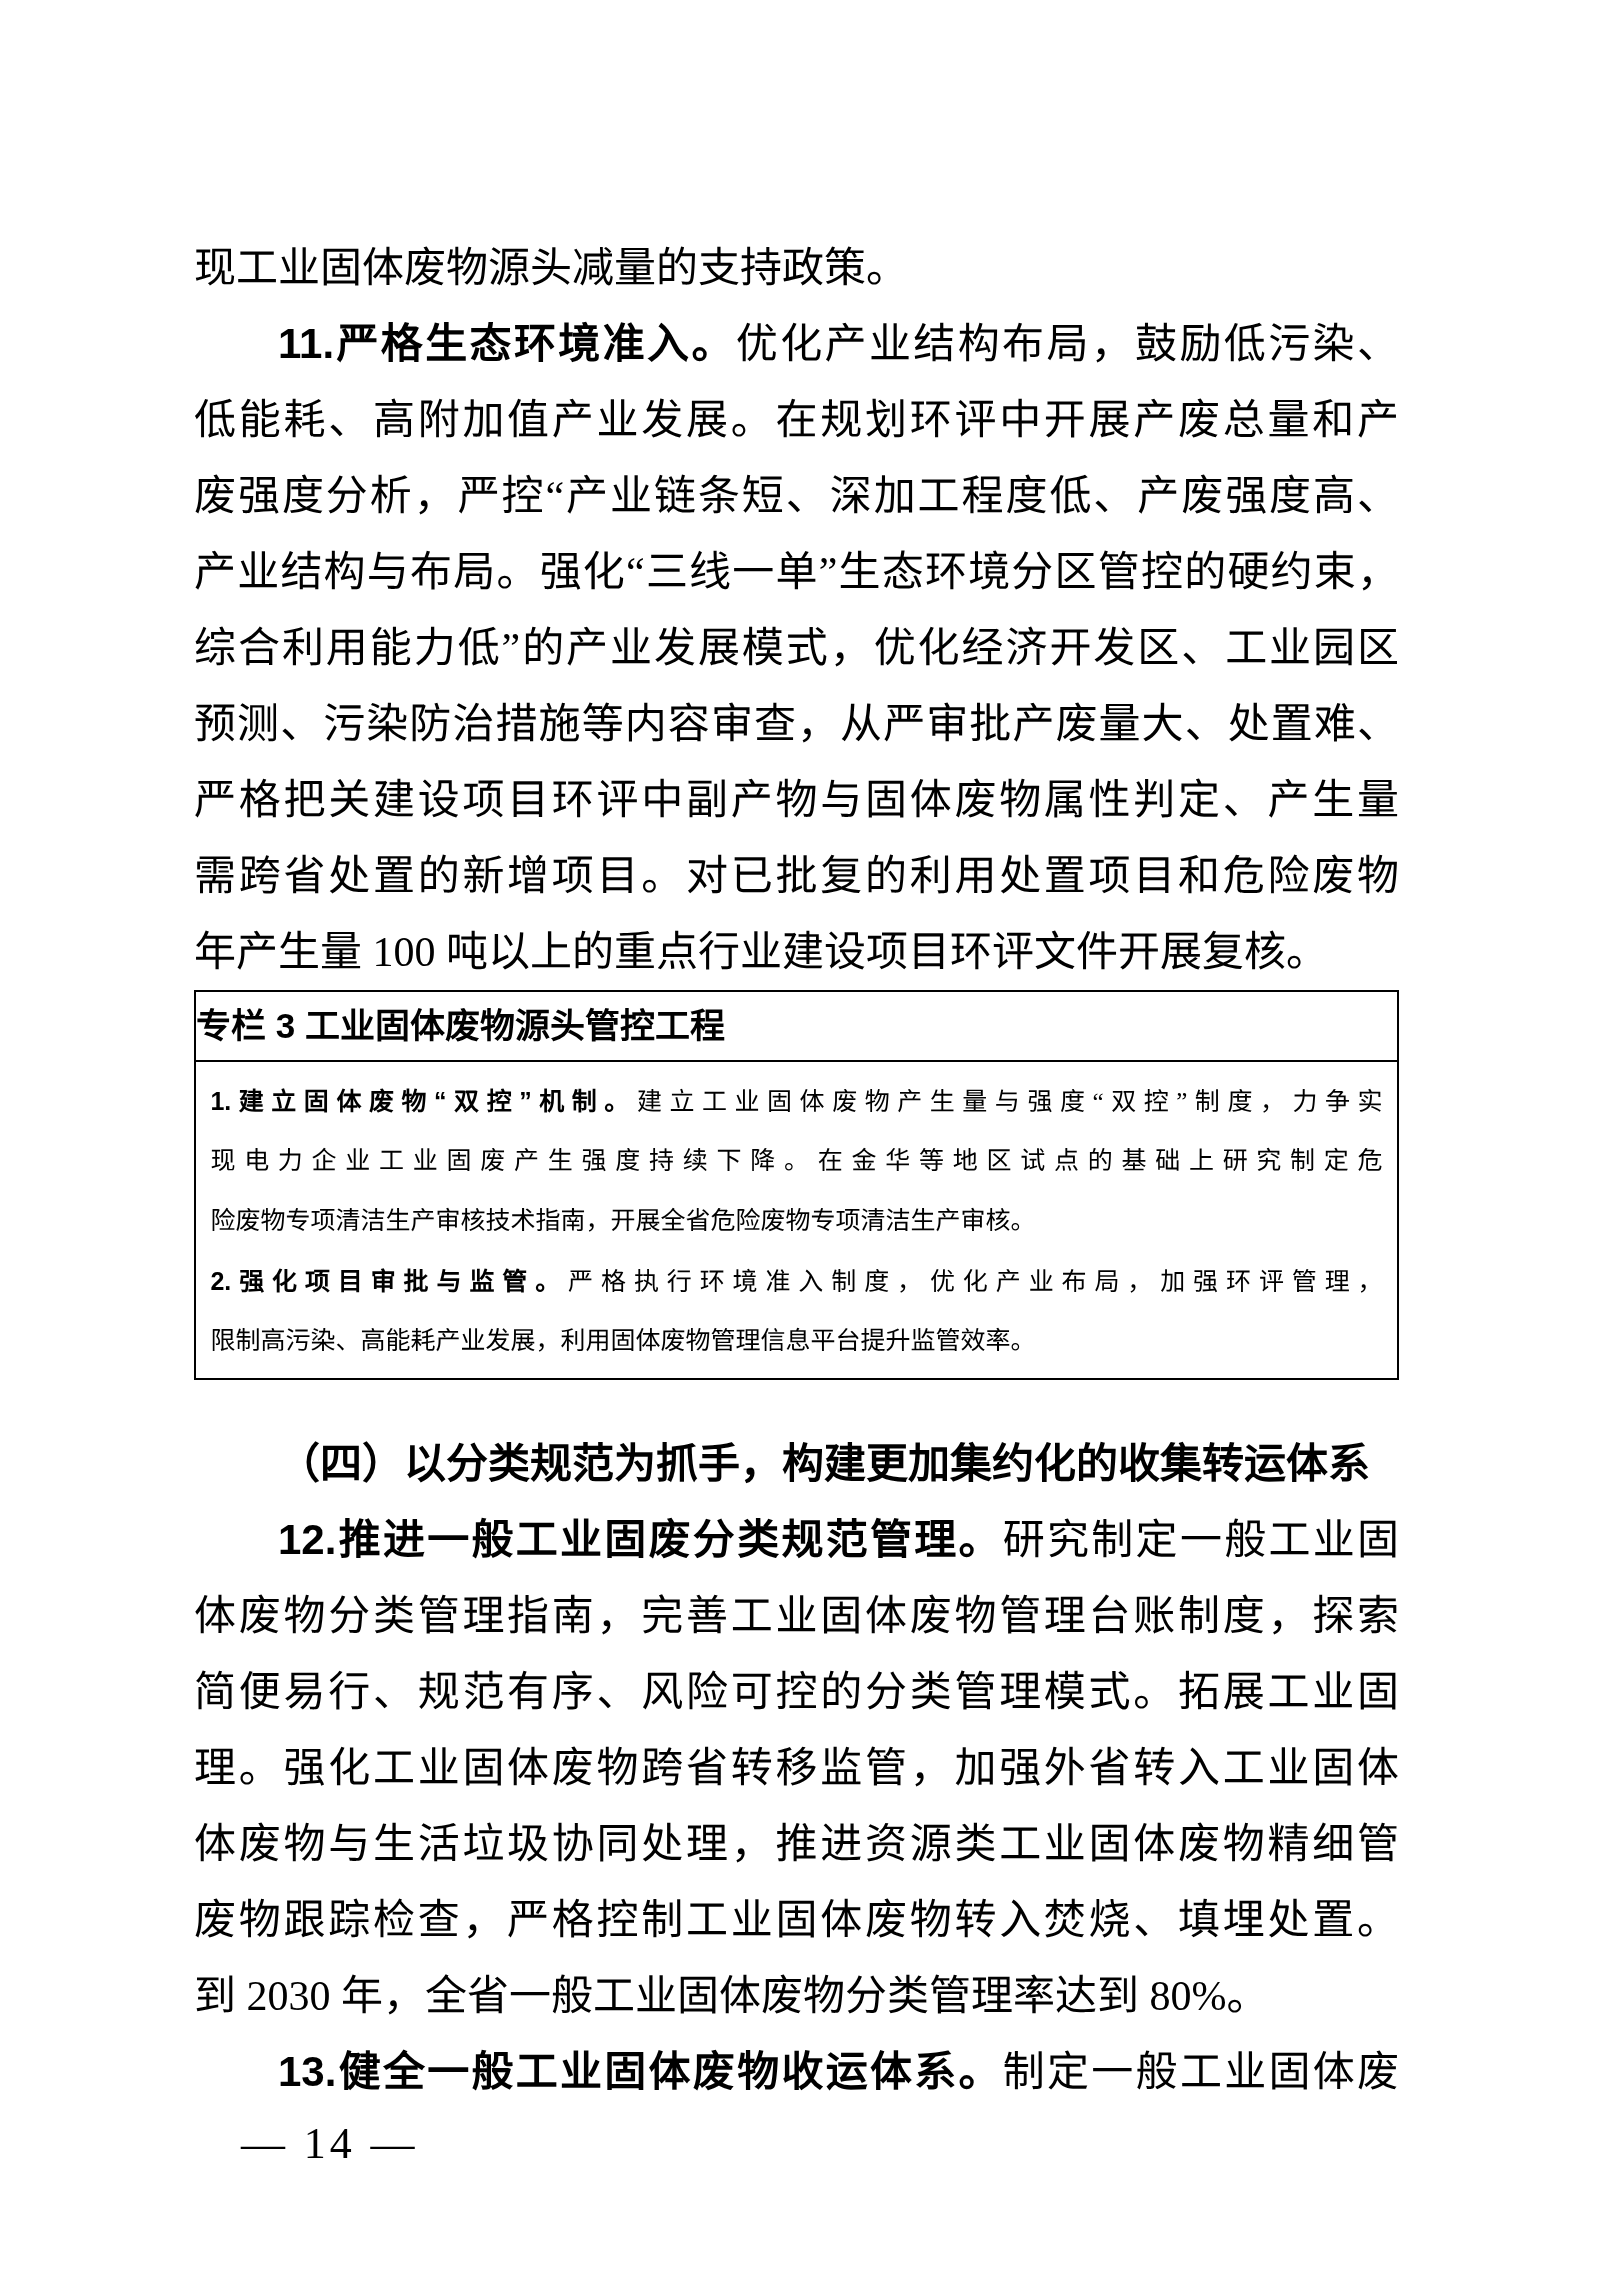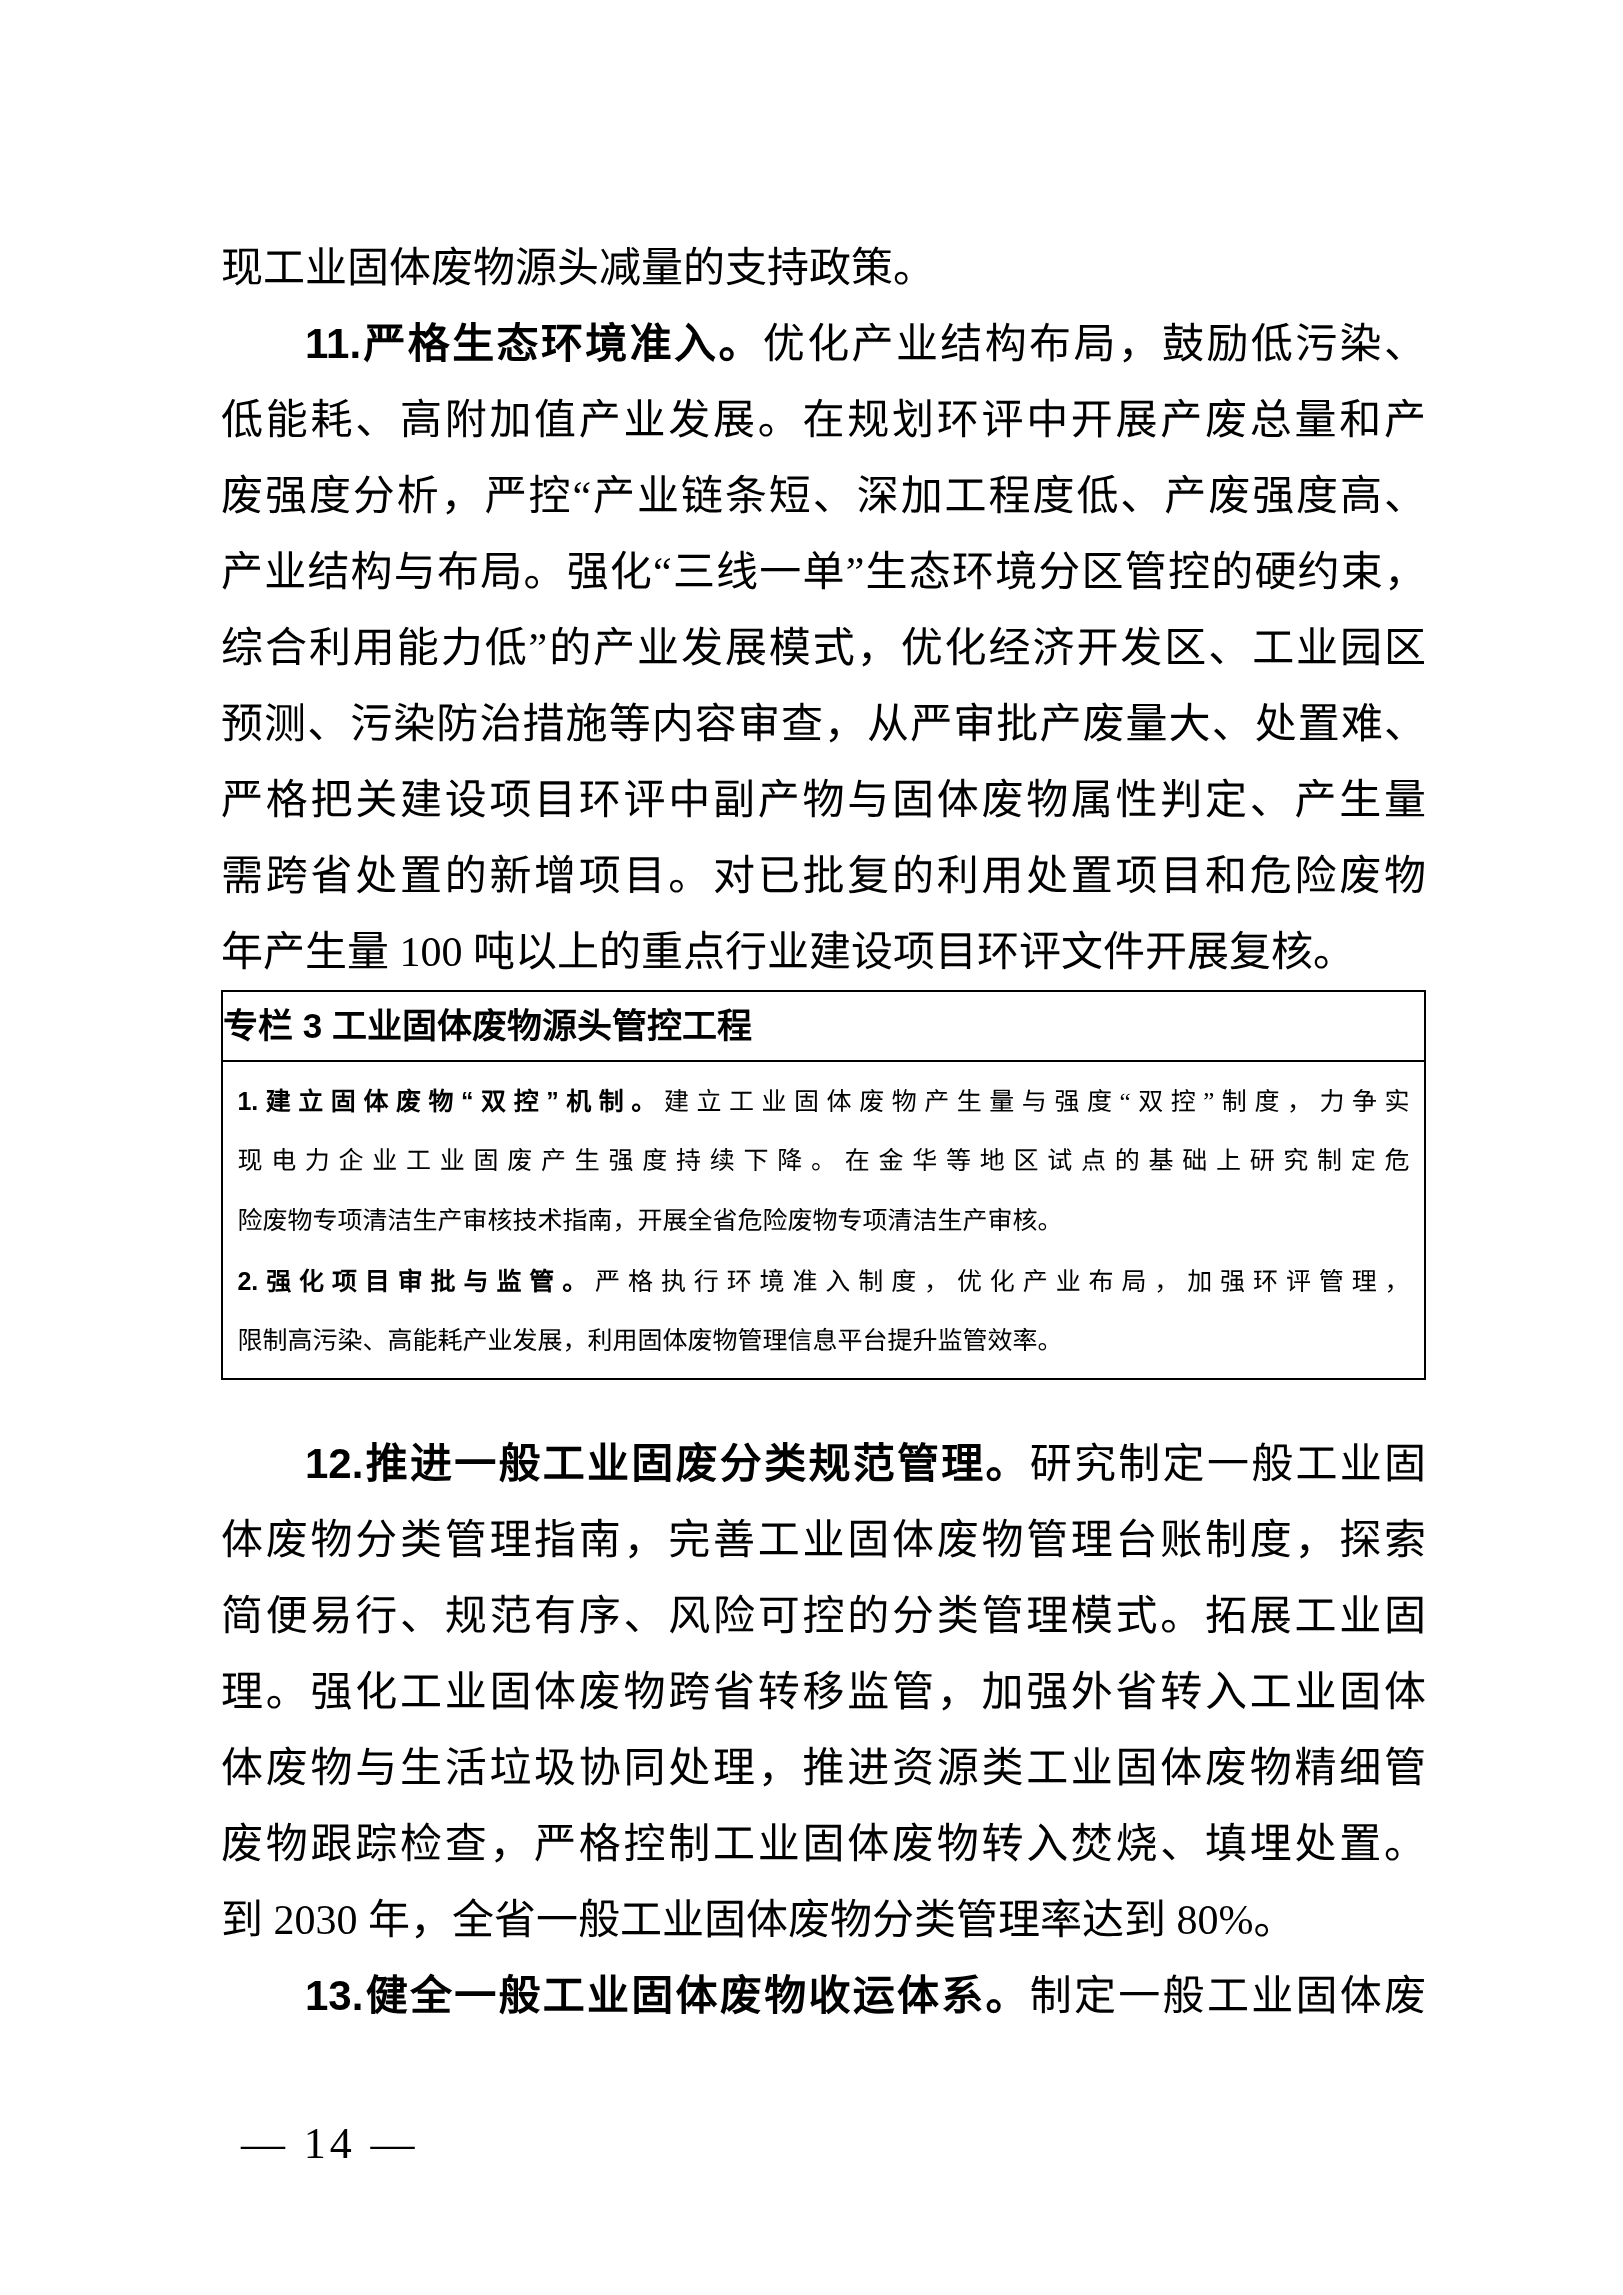--- a/index.html
+++ b/index.html
@@ -8,21 +8,21 @@
     width: 1623px;
     height: 2295px;
     background: #ffffff;
     color: #000000;
     font-family: "Liberation Serif", serif;
     margin: 0 auto;
     overflow: hidden;
   }
   .content {
     position: absolute;
-    left: 221px;
+    left: 194px;
     top: 230px;
     width: 1205px;
   }
   
   .bline {
     height: 76px;
     line-height: 76px;
     font-size: 42px;
     text-align: justify;
     text-align-last: justify;
@@ -97,20 +97,21 @@
       <div class="box-title">专栏 3 工业固体废物源头管控工程</div>
       <div class="box-body">
         <div class="cline"><span class="hei">1.建立固体废物“双控”机制。</span><span>建立工业固体废物产生量与强度“双控”制度，力争实</span></div>
         <div class="cline"><span>现电力企业工业固废产生强度持续下降。在金华等地区试点的基础上研究制定危</span></div>
         <div class="cline plast"><span>险废物专项清洁生产审核技术指南，开展全省危险废物专项清洁生产审核。</span></div>
         <div class="cline"><span class="hei">2.强化项目审批与监管。</span><span>严格执行环境准入制度，优化产业布局，加强环评管理，</span></div>
         <div class="cline plast"><span>限制高污染、高能耗产业发展，利用固体废物管理信息平台提升监管效率。</span></div>
       </div>
     </div>
 
+    <div class="bline indent plast kai"><span>（四）以分类规范为抓手，构建更加集约化的收集转运体系</span></div>
 
     <div class="bline indent"><span class="hei">12.推进一般工业固废分类规范管理。</span><span>研究制定一般工业固</span></div>
     <div class="bline"><span>体废物分类管理指南，完善工业固体废物管理台账制度，探索</span></div>
     <div class="bline"><span>简便易行、规范有序、风险可控的分类管理模式。拓展工业固</span></div>
     <div class="bline"><span>理。强化工业固体废物跨省转移监管，加强外省转入工业固体</span></div>
     <div class="bline"><span>体废物与生活垃圾协同处理，推进资源类工业固体废物精细管</span></div>
     <div class="bline"><span>废物跟踪检查，严格控制工业固体废物转入焚烧、填埋处置。</span></div>
     <div class="bline plast"><span>到 2030 年，全省一般工业固体废物分类管理率达到 80%。</span></div>
 
     <div class="bline indent"><span class="hei">13.健全一般工业固体废物收运体系。</span><span>制定一般工业固体废</span></div>

